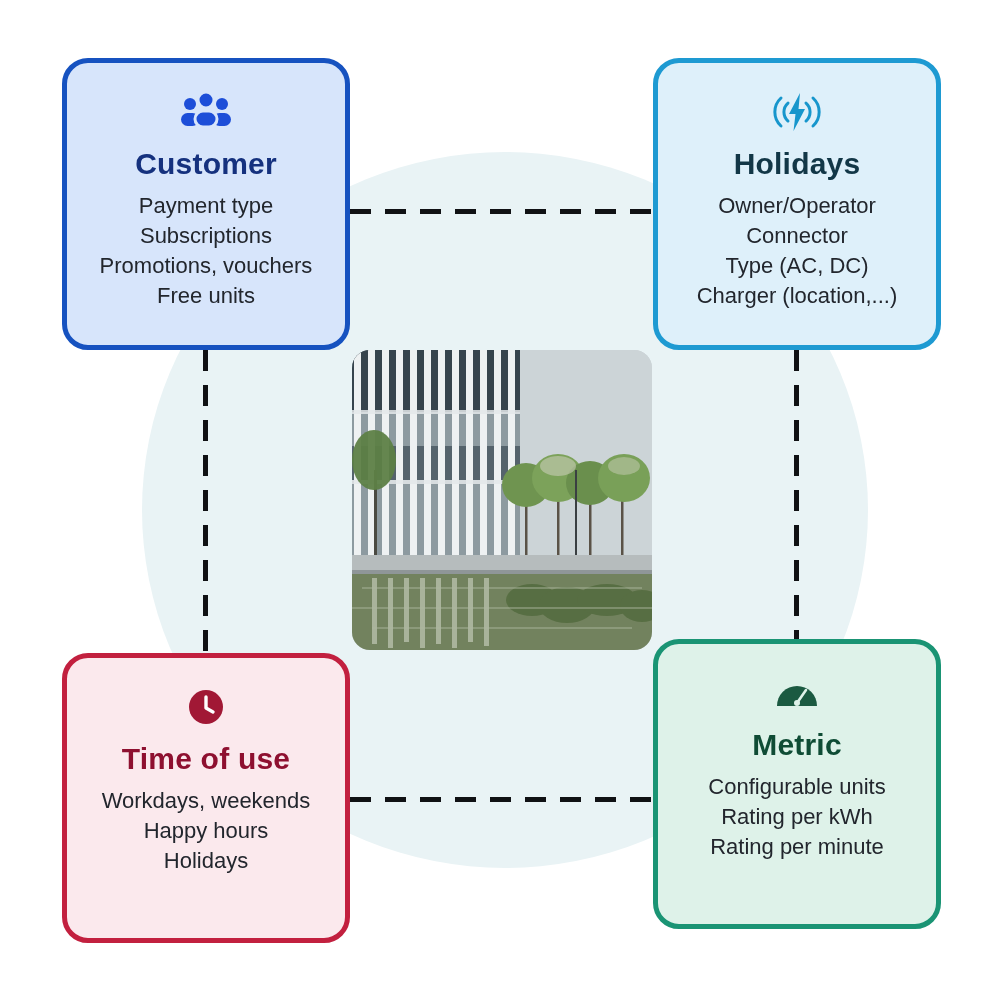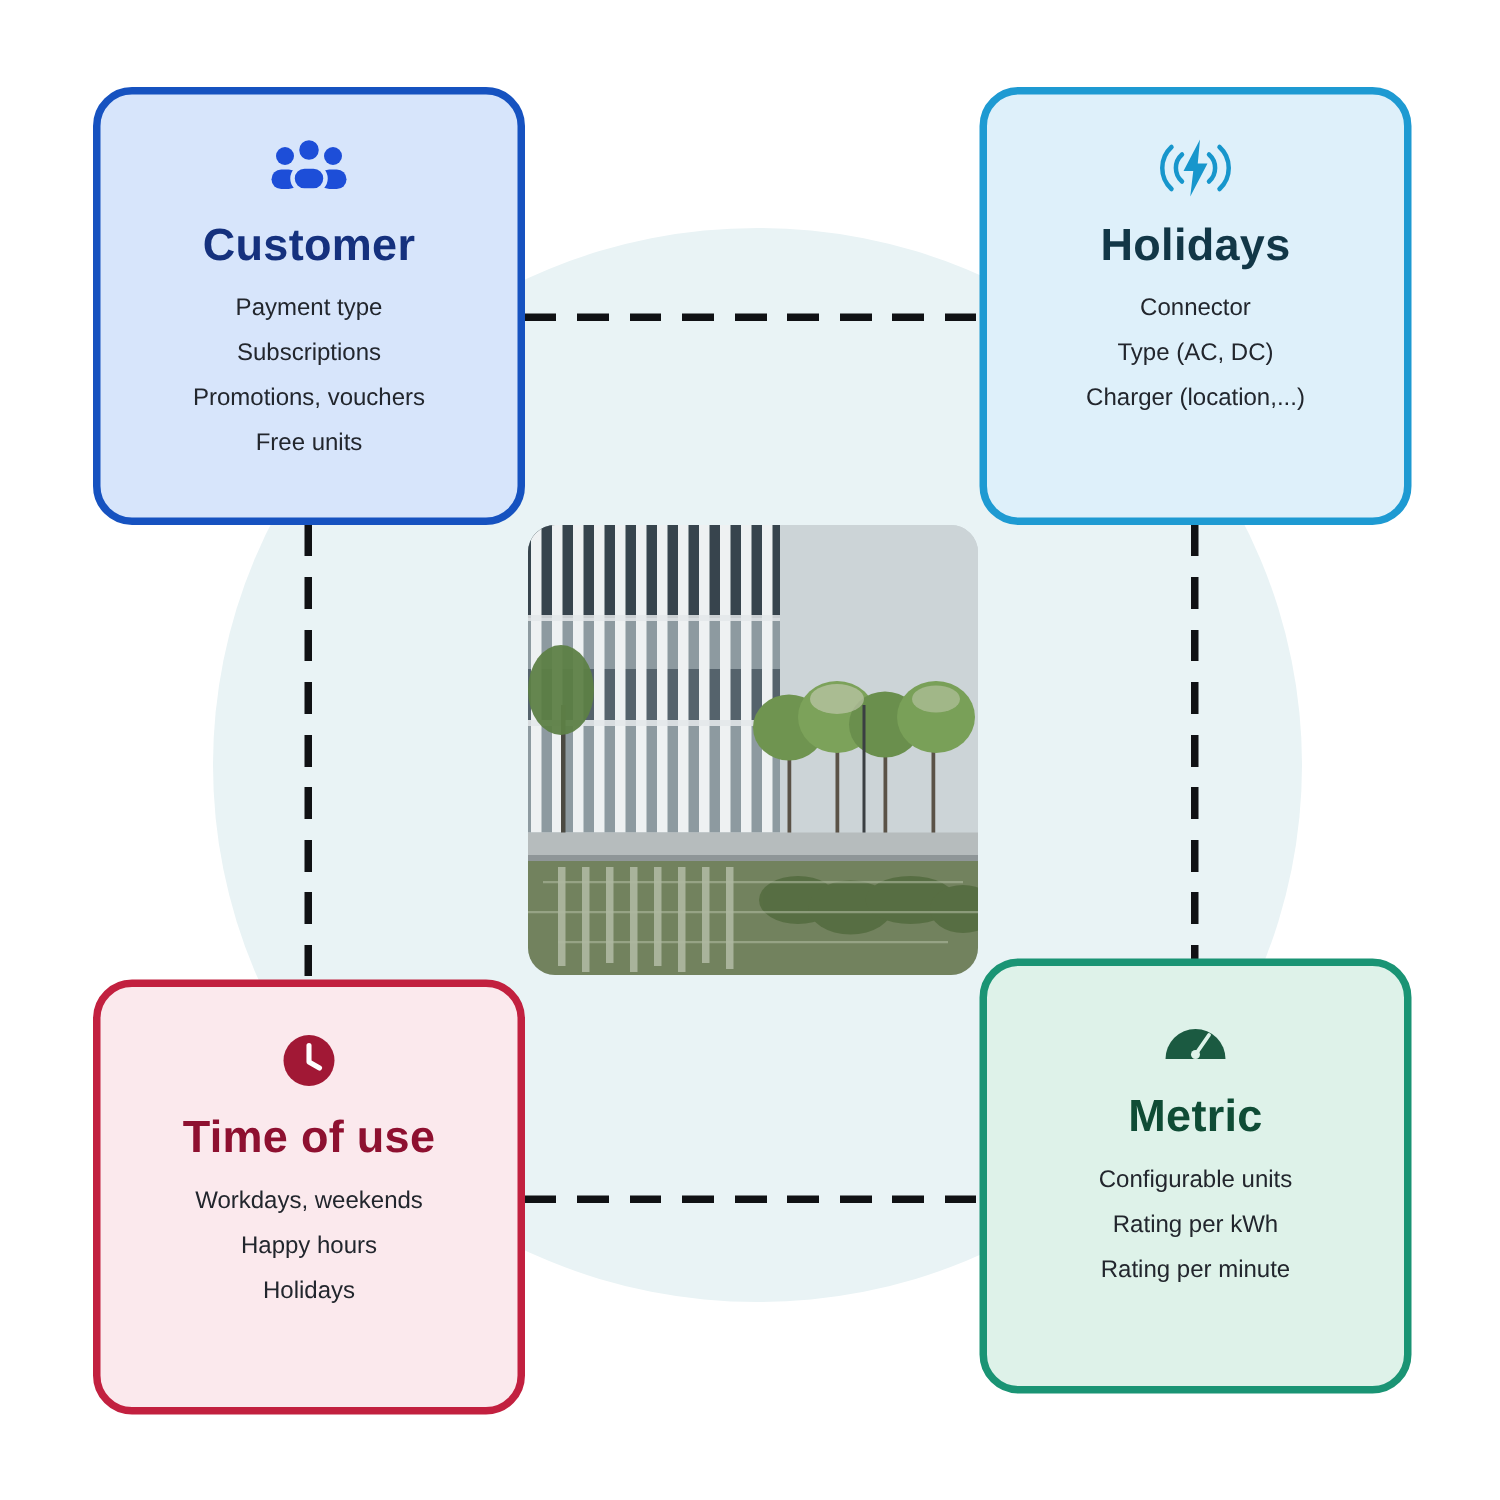--- a/index.html
+++ b/index.html
@@ -22,21 +22,21 @@
   #conn-right{left:794px;top:350px;height:305px;}
 
   
   .card{
     position:absolute;width:288px;height:292px;
     border-radius:26px;border:5px solid;
     text-align:center;padding:24px 6px;box-sizing:border-box;
   }
   .card .icon-wrap{height:50px;display:flex;align-items:center;justify-content:center;}
   .card h2{font-size:30px;font-weight:bold;margin:10px 0 10px;letter-spacing:.2px;}
-  .card .items{font-size:16px;line-height:30px;color:#22262d;}
+  .card .items{font-size:22px;line-height:30px;color:#22262d;}
   #card-customer{left:62px;top:58px;background:#d7e5fb;border-color:#1652c0;}
   #card-customer h2{color:#15317e;}
   #card-charger{left:653px;top:58px;background:#def0fa;border-color:#1e9ad2;}
   #card-charger h2{color:#123747;}
   #card-timeofuse{left:62px;top:653px;height:290px;background:#fbe9ed;border-color:#c2203f;}
   #card-timeofuse h2{color:#8e1030;}
   #card-metric{left:653px;top:639px;height:290px;background:#def2e9;border-color:#1a9474;}
   #card-metric h2{color:#0f4c35;}
 
   
@@ -85,20 +85,21 @@
         <path d="M13 8 a19 19 0 0 0 0 28"></path>
         <path d="M20 13 a12 12 0 0 0 0 18"></path>
         <path d="M45 8 a19 19 0 0 1 0 28"></path>
         <path d="M38 13 a12 12 0 0 1 0 18"></path>
       </g>
       <polygon points="32,3 21,24 27.5,24 25.5,41 37,19 30.5,19" fill="#1796cc"></polygon>
     </svg>
   </div>
   <h2>Holidays</h2>
   <div class="items">
+    <div>Owner/Operator</div>
     <div>Connector</div>
     <div>Type (AC, DC)</div>
     <div>Charger (location,...)</div>
   </div>
 </div>
 
 <div class="card" id="card-timeofuse">
   <div class="icon-wrap">
     <svg width="40" height="40" viewBox="0 0 40 40">
       <circle cx="20" cy="20" r="17" fill="#a11835"></circle>

